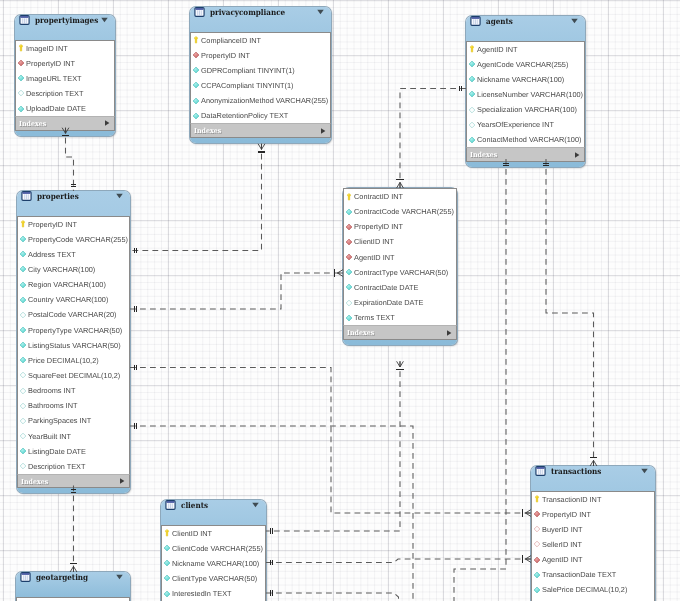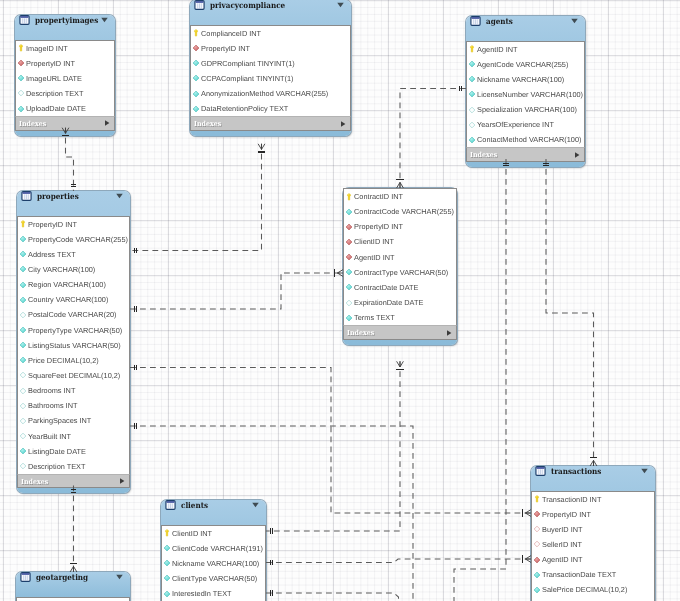--- a/index.html
+++ b/index.html
@@ -188,21 +188,21 @@
               <svg viewBox="0 0 8 8">
                 <defs>
                   <radialGradient id="gnn" cx="40%" cy="35%" r="70%">
                     <stop offset="0" stop-color="#a8f0ec"></stop>
                     <stop offset="1" stop-color="#4fd0ca"></stop>
                   </radialGradient>
                 </defs>
                 <path d="M4 1 7 4 4 7 1 4z" fill="url(#gnn)" stroke="#49bdb8" stroke-width=".55"></path>
               </svg>
             </span>
-            <span class="lbl">ImageURL DATE</span>
+            <span class="lbl">ImageURL TEXT</span>
           </div>
           <div class="col">
             <span class="ic">
               <svg viewBox="0 0 8 8">
                 <path d="M4 1.15 6.85 4 4 6.85 1.15 4z" fill="#fbfefe" stroke="#a7d8d5" stroke-width=".8"></path>
               </svg>
             </span>
             <span class="lbl">Description TEXT</span>
           </div>
           <div class="col">
@@ -222,21 +222,21 @@
         </div>
         <div class="idx">
           <span class="lbl">Indexes</span>
           <span class="arrow">
             <svg viewBox="0 0 10 10">
               <path d="M2.5 1.5 8 5 2.5 8.5z" fill="#3b3b3b"></path>
             </svg>
           </span>
         </div>
       </div>
-      <div class="tbl" style="left: 190px; top: 0; width: 161px;">
+      <div class="tbl" style="left: 190px; top: 7px; width: 141px;">
         <div class="hdr">
           <span class="tblicon">
             <svg viewBox="0 0 10 9.5">
               <rect x="0.65" y="0.55" width="8.7" height="8.4" rx="1" fill="#f6f8fe" stroke="#1d3f6b" stroke-width="1.1"></rect>
               <rect x="1.3" y="1.15" width="7.4" height="1.55" rx="0.4" fill="#2b3d93"></rect>
               <path d="M3.3 3.2v5.2M5.0 3.2v5.2M6.7 3.2v5.2" stroke="#aebfdb" stroke-width=".65"></path>
             </svg>
           </span>
           <span class="ttl">privacycompliance</span>
           <span class="caret">
@@ -819,21 +819,21 @@
               <svg viewBox="0 0 8 8">
                 <defs>
                   <radialGradient id="gnn" cx="40%" cy="35%" r="70%">
                     <stop offset="0" stop-color="#a8f0ec"></stop>
                     <stop offset="1" stop-color="#4fd0ca"></stop>
                   </radialGradient>
                 </defs>
                 <path d="M4 1 7 4 4 7 1 4z" fill="url(#gnn)" stroke="#49bdb8" stroke-width=".55"></path>
               </svg>
             </span>
-            <span class="lbl">ClientCode VARCHAR(191)</span>
+            <span class="lbl">ClientCode VARCHAR(255)</span>
           </div>
           <div class="col">
             <span class="ic">
               <svg viewBox="0 0 8 8">
                 <defs>
                   <radialGradient id="gnn" cx="40%" cy="35%" r="70%">
                     <stop offset="0" stop-color="#a8f0ec"></stop>
                     <stop offset="1" stop-color="#4fd0ca"></stop>
                   </radialGradient>
                 </defs>

